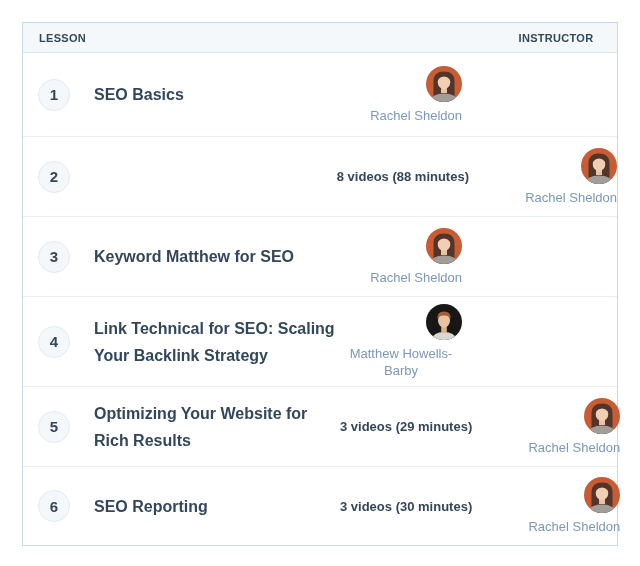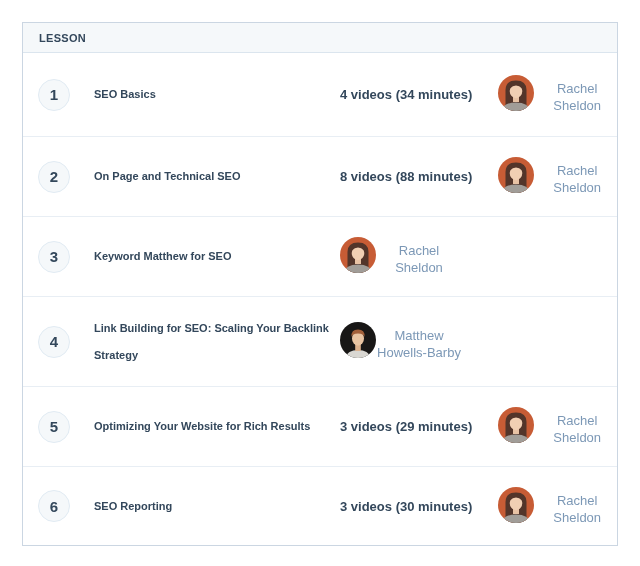--- a/index.html
+++ b/index.html
@@ -33,29 +33,29 @@
   .rows .row:nth-child(5){height:80px;}
   .rows .row:nth-child(6){height:79px;}
   .num{
     width:32px;height:32px;border-radius:50%;flex:none;
     background:#f5f8fa;border:1px solid #e1ebf3;box-sizing:border-box;
     display:flex;align-items:center;justify-content:center;
     font-size:15px;font-weight:700;color:#33475b;
   }
   .title{
     width:246px;margin-left:24px;flex:none;
-    font-size:11px;line-height:27px;font-weight:700;color:#33475b;
+    font-size:16px;line-height:27px;font-weight:700;color:#33475b;
   }
   .videos{
     flex:1;text-align:right;padding-right:26px;
     font-size:13px;font-weight:700;color:#33475b;white-space:nowrap;
   }
   .instructor{
-    width:122px;flex:none;display:flex;
-    align-items:flex-start;text-align:center;
+    width:122px;flex:none;display:flex;flex-direction:column;
+    align-items:flex-end;text-align:center;
   }
   .avatar{width:36px;height:36px;display:block;flex:none;}
   .avatar svg{display:block;}
   .iname{
     margin-top:5px;font-size:13px;line-height:17px;color:#7c98b6;
   }
   .svg-defs{position:absolute;width:0;height:0;}
 </style>
 </head>
 <body>
@@ -84,41 +84,40 @@
         <path d="M11.4 15 Q11 7.6 18 7.6 Q25 7.6 24.6 15 Q23.8 11.4 18 11.4 Q12.2 11.4 11.4 15 Z" fill="#a2603a"></path>
       </g>
     </g>
   </defs>
 </svg>
 
 <div class="lessons-table">
 
   <div class="thead">
     <div class="th th-lesson">LESSON</div>
+    <div class="th th-instructor">INSTRUCTOR</div>
   </div>
 
   <div class="rows">
 
     <div class="row">
       <div class="num">1</div>
       <div class="title">SEO Basics</div>
-      <div class="videos">4 videos (34 minutes)</div>
       <div class="instructor">
         <span class="avatar">
             <svg width="36" height="36" viewBox="0 0 36 36">
               <use href="#av-rachel"></use>
             </svg>
           </span>
         <span class="iname">Rachel Sheldon</span>
       </div>
     </div>
 
     <div class="row">
       <div class="num">2</div>
-      <div class="title">On Page and Technical SEO</div>
       <div class="videos">8 videos (88 minutes)</div>
       <div class="instructor">
         <span class="avatar">
             <svg width="36" height="36" viewBox="0 0 36 36">
               <use href="#av-rachel"></use>
             </svg>
           </span>
         <span class="iname">Rachel Sheldon</span>
       </div>
     </div>
@@ -131,21 +130,21 @@
             <svg width="36" height="36" viewBox="0 0 36 36">
               <use href="#av-rachel"></use>
             </svg>
           </span>
         <span class="iname">Rachel Sheldon</span>
       </div>
     </div>
 
     <div class="row">
       <div class="num">4</div>
-      <div class="title">Link Building for SEO: Scaling Your Backlink Strategy</div>
+      <div class="title">Link Technical for SEO: Scaling Your Backlink Strategy</div>
       <div class="instructor">
         <span class="avatar">
             <svg width="36" height="36" viewBox="0 0 36 36">
               <use href="#av-matthew"></use>
             </svg>
           </span>
         <span class="iname">Matthew Howells-Barby</span>
       </div>
     </div>
 

